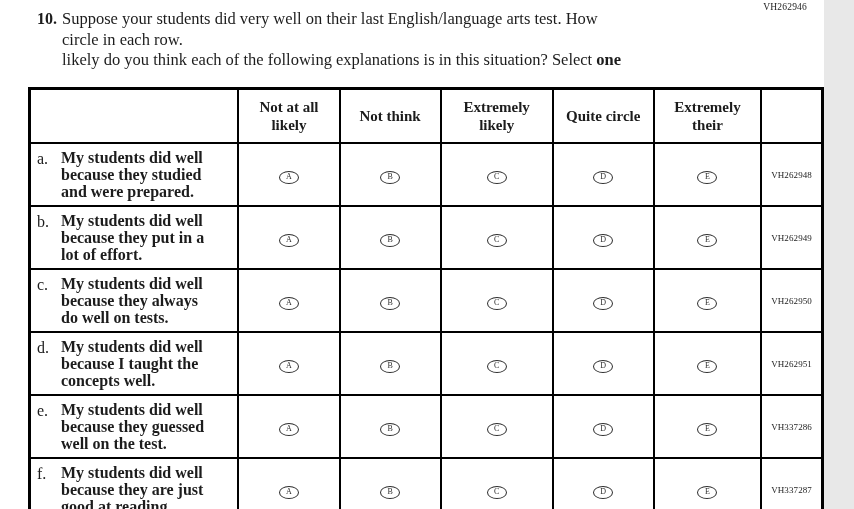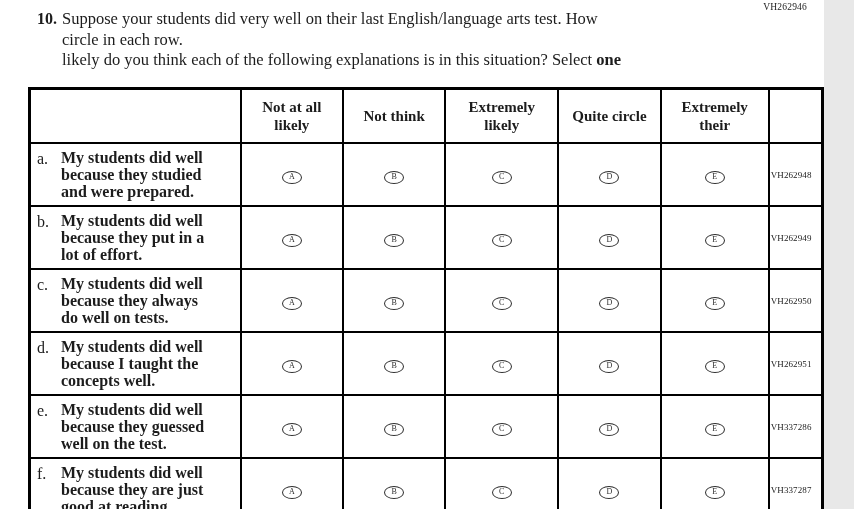--- a/index.html
+++ b/index.html
@@ -89,23 +89,24 @@
     background: #fff;
     cursor: pointer;
   }
   .bubble-letter {
     font-size: 8px;
     line-height: 1;
     color: #2d2d2d;
   }
   td.code-cell {
     font-size: 9px;
+    text-align: center;
     color: #222;
     letter-spacing: 0.1px;
-    padding: 0 1px;
+    padding: 0 9px;
   }
 </style>
 </head>
 <body>
 
 <div class="page">
 
   <div class="form-code">VH262946</div>
 
   <div class="question">

